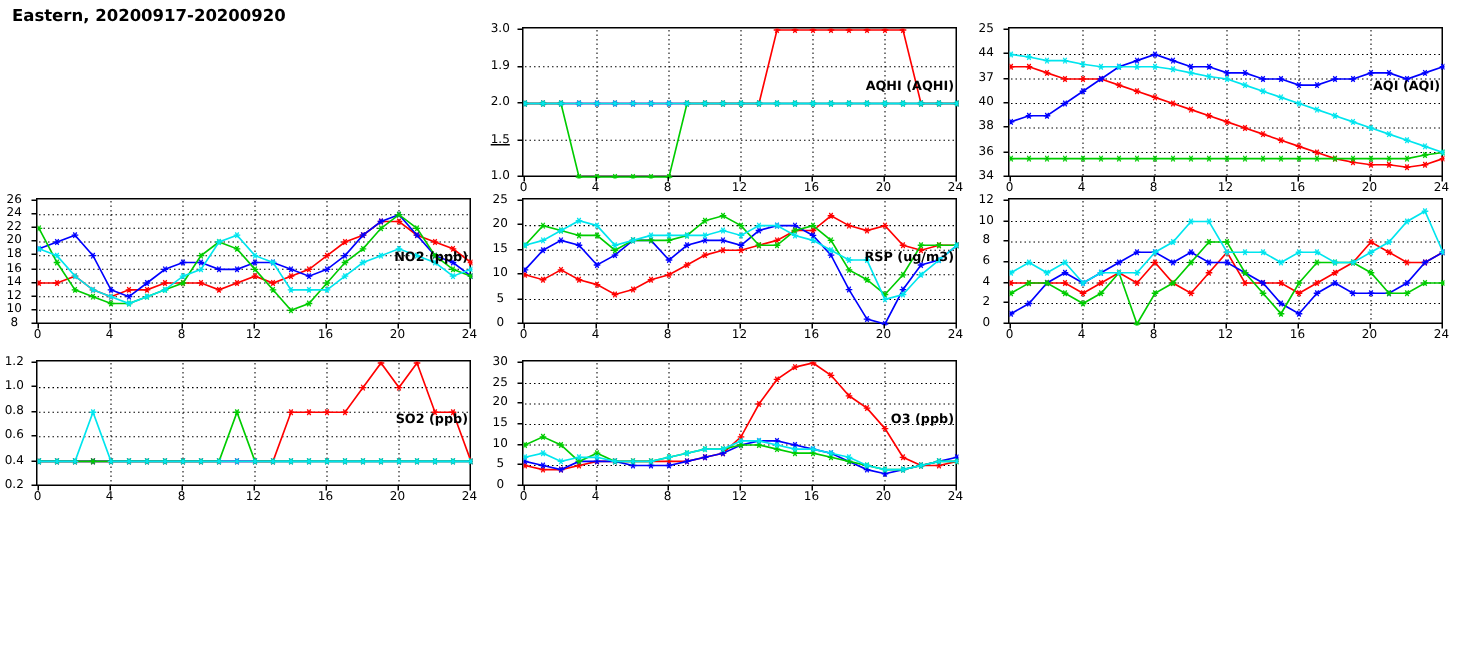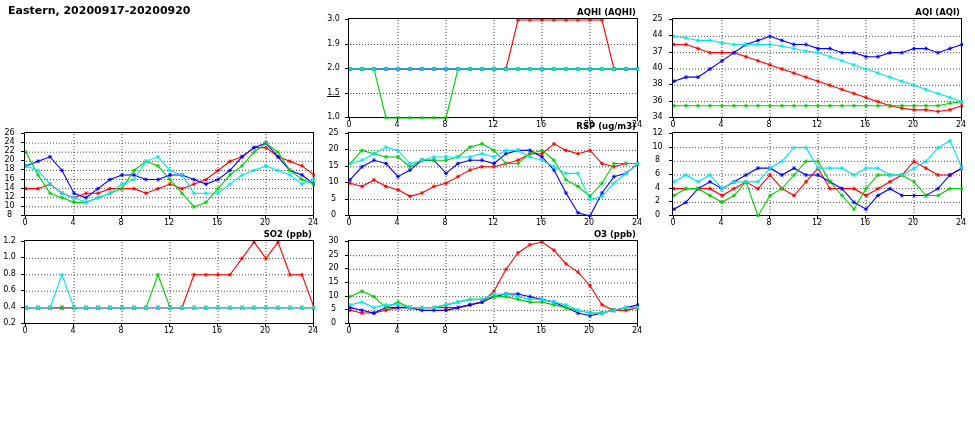--- a/index.html
+++ b/index.html
@@ -1,20 +1,20 @@
 <!DOCTYPE html>
 <html><head>
 <meta charset="utf-8">
 <style>
   html,body{margin:0;padding:0;background:#ffffff;}
   body{width:975px;height:447px;font-family:"DejaVu Sans",sans-serif;position:relative;overflow:hidden;}
   #title{position:absolute;left:8px;top:4px;font-size:11px;font-weight:bold;color:#000;letter-spacing:0px;}
   .panel{position:absolute;}
   .plotbox{position:absolute;border:1px solid #000;box-sizing:border-box;background:#fff;}
-  .plotlabel{position:absolute;font-size:8.5px;font-weight:bold;color:#000;text-align:right;}
+  .plotlabel{position:absolute;font-size:8.5px;font-weight:bold;color:#000;text-align:right;margin-top:46px;}
   .xlab{position:absolute;font-size:8px;color:#000;text-align:center;width:20px;}
   .ylab{position:absolute;font-size:8px;color:#000;text-align:center;}
   svg{display:block;}
 </style>
 </head>
 <body>
 
 <div id="title">Eastern, 20200917-20200920</div>
 
 <div id="charts-root">
@@ -167,20 +167,21 @@
           <g>
             <path d="M1.00,19.22L13.00,42.00L25.00,60.22L37.00,64.78L49.00,69.33L61.00,69.33L73.00,64.78L85.00,60.22L97.00,55.67L109.00,37.44L121.00,28.33L133.00,32.89L145.00,46.56L157.00,60.22L169.00,73.89L181.00,69.33L193.00,55.67L205.00,42.00L217.00,32.89L229.00,19.22L241.00,10.11L253.00,19.22L265.00,37.44L277.00,46.56L289.00,51.11" fill="none" stroke="#00cc00" stroke-width="1.1"></path>
             <path d="M-1.20,19.22L3.20,19.22M-0.10,17.32L2.10,21.13M2.10,17.32L-0.10,21.13M10.80,42.00L15.20,42.00M11.90,40.09L14.10,43.91M14.10,40.09L11.90,43.91M22.80,60.22L27.20,60.22M23.90,58.32L26.10,62.13M26.10,58.32L23.90,62.13M34.80,64.78L39.20,64.78M35.90,62.87L38.10,66.68M38.10,62.87L35.90,66.68M46.80,69.33L51.20,69.33M47.90,67.43L50.10,71.24M50.10,67.43L47.90,71.24M58.80,69.33L63.20,69.33M59.90,67.43L62.10,71.24M62.10,67.43L59.90,71.24M70.80,64.78L75.20,64.78M71.90,62.87L74.10,66.68M74.10,62.87L71.90,66.68M82.80,60.22L87.20,60.22M83.90,58.32L86.10,62.13M86.10,58.32L83.90,62.13M94.80,55.67L99.20,55.67M95.90,53.76L98.10,57.57M98.10,53.76L95.90,57.57M106.80,37.44L111.20,37.44M107.90,35.54L110.10,39.35M110.10,35.54L107.90,39.35M118.80,28.33L123.20,28.33M119.90,26.43L122.10,30.24M122.10,26.43L119.90,30.24M130.80,32.89L135.20,32.89M131.90,30.98L134.10,34.79M134.10,30.98L131.90,34.79M142.80,46.56L147.20,46.56M143.90,44.65L146.10,48.46M146.10,44.65L143.90,48.46M154.80,60.22L159.20,60.22M155.90,58.32L158.10,62.13M158.10,58.32L155.90,62.13M166.80,73.89L171.20,73.89M167.90,71.98L170.10,75.79M170.10,71.98L167.90,75.79M178.80,69.33L183.20,69.33M179.90,67.43L182.10,71.24M182.10,67.43L179.90,71.24M190.80,55.67L195.20,55.67M191.90,53.76L194.10,57.57M194.10,53.76L191.90,57.57M202.80,42.00L207.20,42.00M203.90,40.09L206.10,43.91M206.10,40.09L203.90,43.91M214.80,32.89L219.20,32.89M215.90,30.98L218.10,34.79M218.10,30.98L215.90,34.79M226.80,19.22L231.20,19.22M227.90,17.32L230.10,21.13M230.10,17.32L227.90,21.13M238.80,10.11L243.20,10.11M239.90,8.21L242.10,12.02M242.10,8.21L239.90,12.02M250.80,19.22L255.20,19.22M251.90,17.32L254.10,21.13M254.10,17.32L251.90,21.13M262.80,37.44L267.20,37.44M263.90,35.54L266.10,39.35M266.10,35.54L263.90,39.35M274.80,46.56L279.20,46.56M275.90,44.65L278.10,48.46M278.10,44.65L275.90,48.46M286.80,51.11L291.20,51.11M287.90,49.21L290.10,53.02M290.10,49.21L287.90,53.02" stroke="#00cc00" stroke-width="0.9" fill="none"></path>
           </g>
           <g>
             <path d="M1.00,32.89L13.00,37.44L25.00,51.11L37.00,60.22L49.00,64.78L61.00,69.33L73.00,64.78L85.00,60.22L97.00,51.11L109.00,46.56L121.00,28.33L133.00,23.78L145.00,37.44L157.00,42.00L169.00,60.22L181.00,60.22L193.00,60.22L205.00,51.11L217.00,42.00L229.00,37.44L241.00,32.89L253.00,37.44L265.00,42.00L277.00,51.11L289.00,46.56" fill="none" stroke="#00e5ee" stroke-width="1.1"></path>
             <path d="M-1.20,32.89L3.20,32.89M-0.10,30.98L2.10,34.79M2.10,30.98L-0.10,34.79M10.80,37.44L15.20,37.44M11.90,35.54L14.10,39.35M14.10,35.54L11.90,39.35M22.80,51.11L27.20,51.11M23.90,49.21L26.10,53.02M26.10,49.21L23.90,53.02M34.80,60.22L39.20,60.22M35.90,58.32L38.10,62.13M38.10,58.32L35.90,62.13M46.80,64.78L51.20,64.78M47.90,62.87L50.10,66.68M50.10,62.87L47.90,66.68M58.80,69.33L63.20,69.33M59.90,67.43L62.10,71.24M62.10,67.43L59.90,71.24M70.80,64.78L75.20,64.78M71.90,62.87L74.10,66.68M74.10,62.87L71.90,66.68M82.80,60.22L87.20,60.22M83.90,58.32L86.10,62.13M86.10,58.32L83.90,62.13M94.80,51.11L99.20,51.11M95.90,49.21L98.10,53.02M98.10,49.21L95.90,53.02M106.80,46.56L111.20,46.56M107.90,44.65L110.10,48.46M110.10,44.65L107.90,48.46M118.80,28.33L123.20,28.33M119.90,26.43L122.10,30.24M122.10,26.43L119.90,30.24M130.80,23.78L135.20,23.78M131.90,21.87L134.10,25.68M134.10,21.87L131.90,25.68M142.80,37.44L147.20,37.44M143.90,35.54L146.10,39.35M146.10,35.54L143.90,39.35M154.80,42.00L159.20,42.00M155.90,40.09L158.10,43.91M158.10,40.09L155.90,43.91M166.80,60.22L171.20,60.22M167.90,58.32L170.10,62.13M170.10,58.32L167.90,62.13M178.80,60.22L183.20,60.22M179.90,58.32L182.10,62.13M182.10,58.32L179.90,62.13M190.80,60.22L195.20,60.22M191.90,58.32L194.10,62.13M194.10,58.32L191.90,62.13M202.80,51.11L207.20,51.11M203.90,49.21L206.10,53.02M206.10,49.21L203.90,53.02M214.80,42.00L219.20,42.00M215.90,40.09L218.10,43.91M218.10,40.09L215.90,43.91M226.80,37.44L231.20,37.44M227.90,35.54L230.10,39.35M230.10,35.54L227.90,39.35M238.80,32.89L243.20,32.89M239.90,30.98L242.10,34.79M242.10,30.98L239.90,34.79M250.80,37.44L255.20,37.44M251.90,35.54L254.10,39.35M254.10,35.54L251.90,39.35M262.80,42.00L267.20,42.00M263.90,40.09L266.10,43.91M266.10,40.09L263.90,43.91M274.80,51.11L279.20,51.11M275.90,49.21L278.10,53.02M278.10,49.21L275.90,53.02M286.80,46.56L291.20,46.56M287.90,44.65L290.10,48.46M290.10,44.65L287.90,48.46" stroke="#00e5ee" stroke-width="0.9" fill="none"></path>
           </g>
         </svg>
       </div>
+      <div class="plotlabel" style="right: 2px; top: -11px; width: 286px;">NO2 (ppb)</div>
       <div class="xlab" style="left: -9px; top: 86px;">0</div>
       <div style="position: absolute; left: 1px; top: 84px; width: 1px; height: 3px; background: rgb(0, 0, 0);"></div>
       <div class="xlab" style="left: 39px; top: 86px;">4</div>
       <div style="position: absolute; left: 49px; top: 84px; width: 1px; height: 3px; background: rgb(0, 0, 0);"></div>
       <div class="xlab" style="left: 87px; top: 86px;">8</div>
       <div style="position: absolute; left: 97px; top: 84px; width: 1px; height: 3px; background: rgb(0, 0, 0);"></div>
       <div class="xlab" style="left: 135px; top: 86px;">12</div>
       <div style="position: absolute; left: 145px; top: 84px; width: 1px; height: 3px; background: rgb(0, 0, 0);"></div>
       <div class="xlab" style="left: 183px; top: 86px;">16</div>
       <div style="position: absolute; left: 193px; top: 84px; width: 1px; height: 3px; background: rgb(0, 0, 0);"></div>

